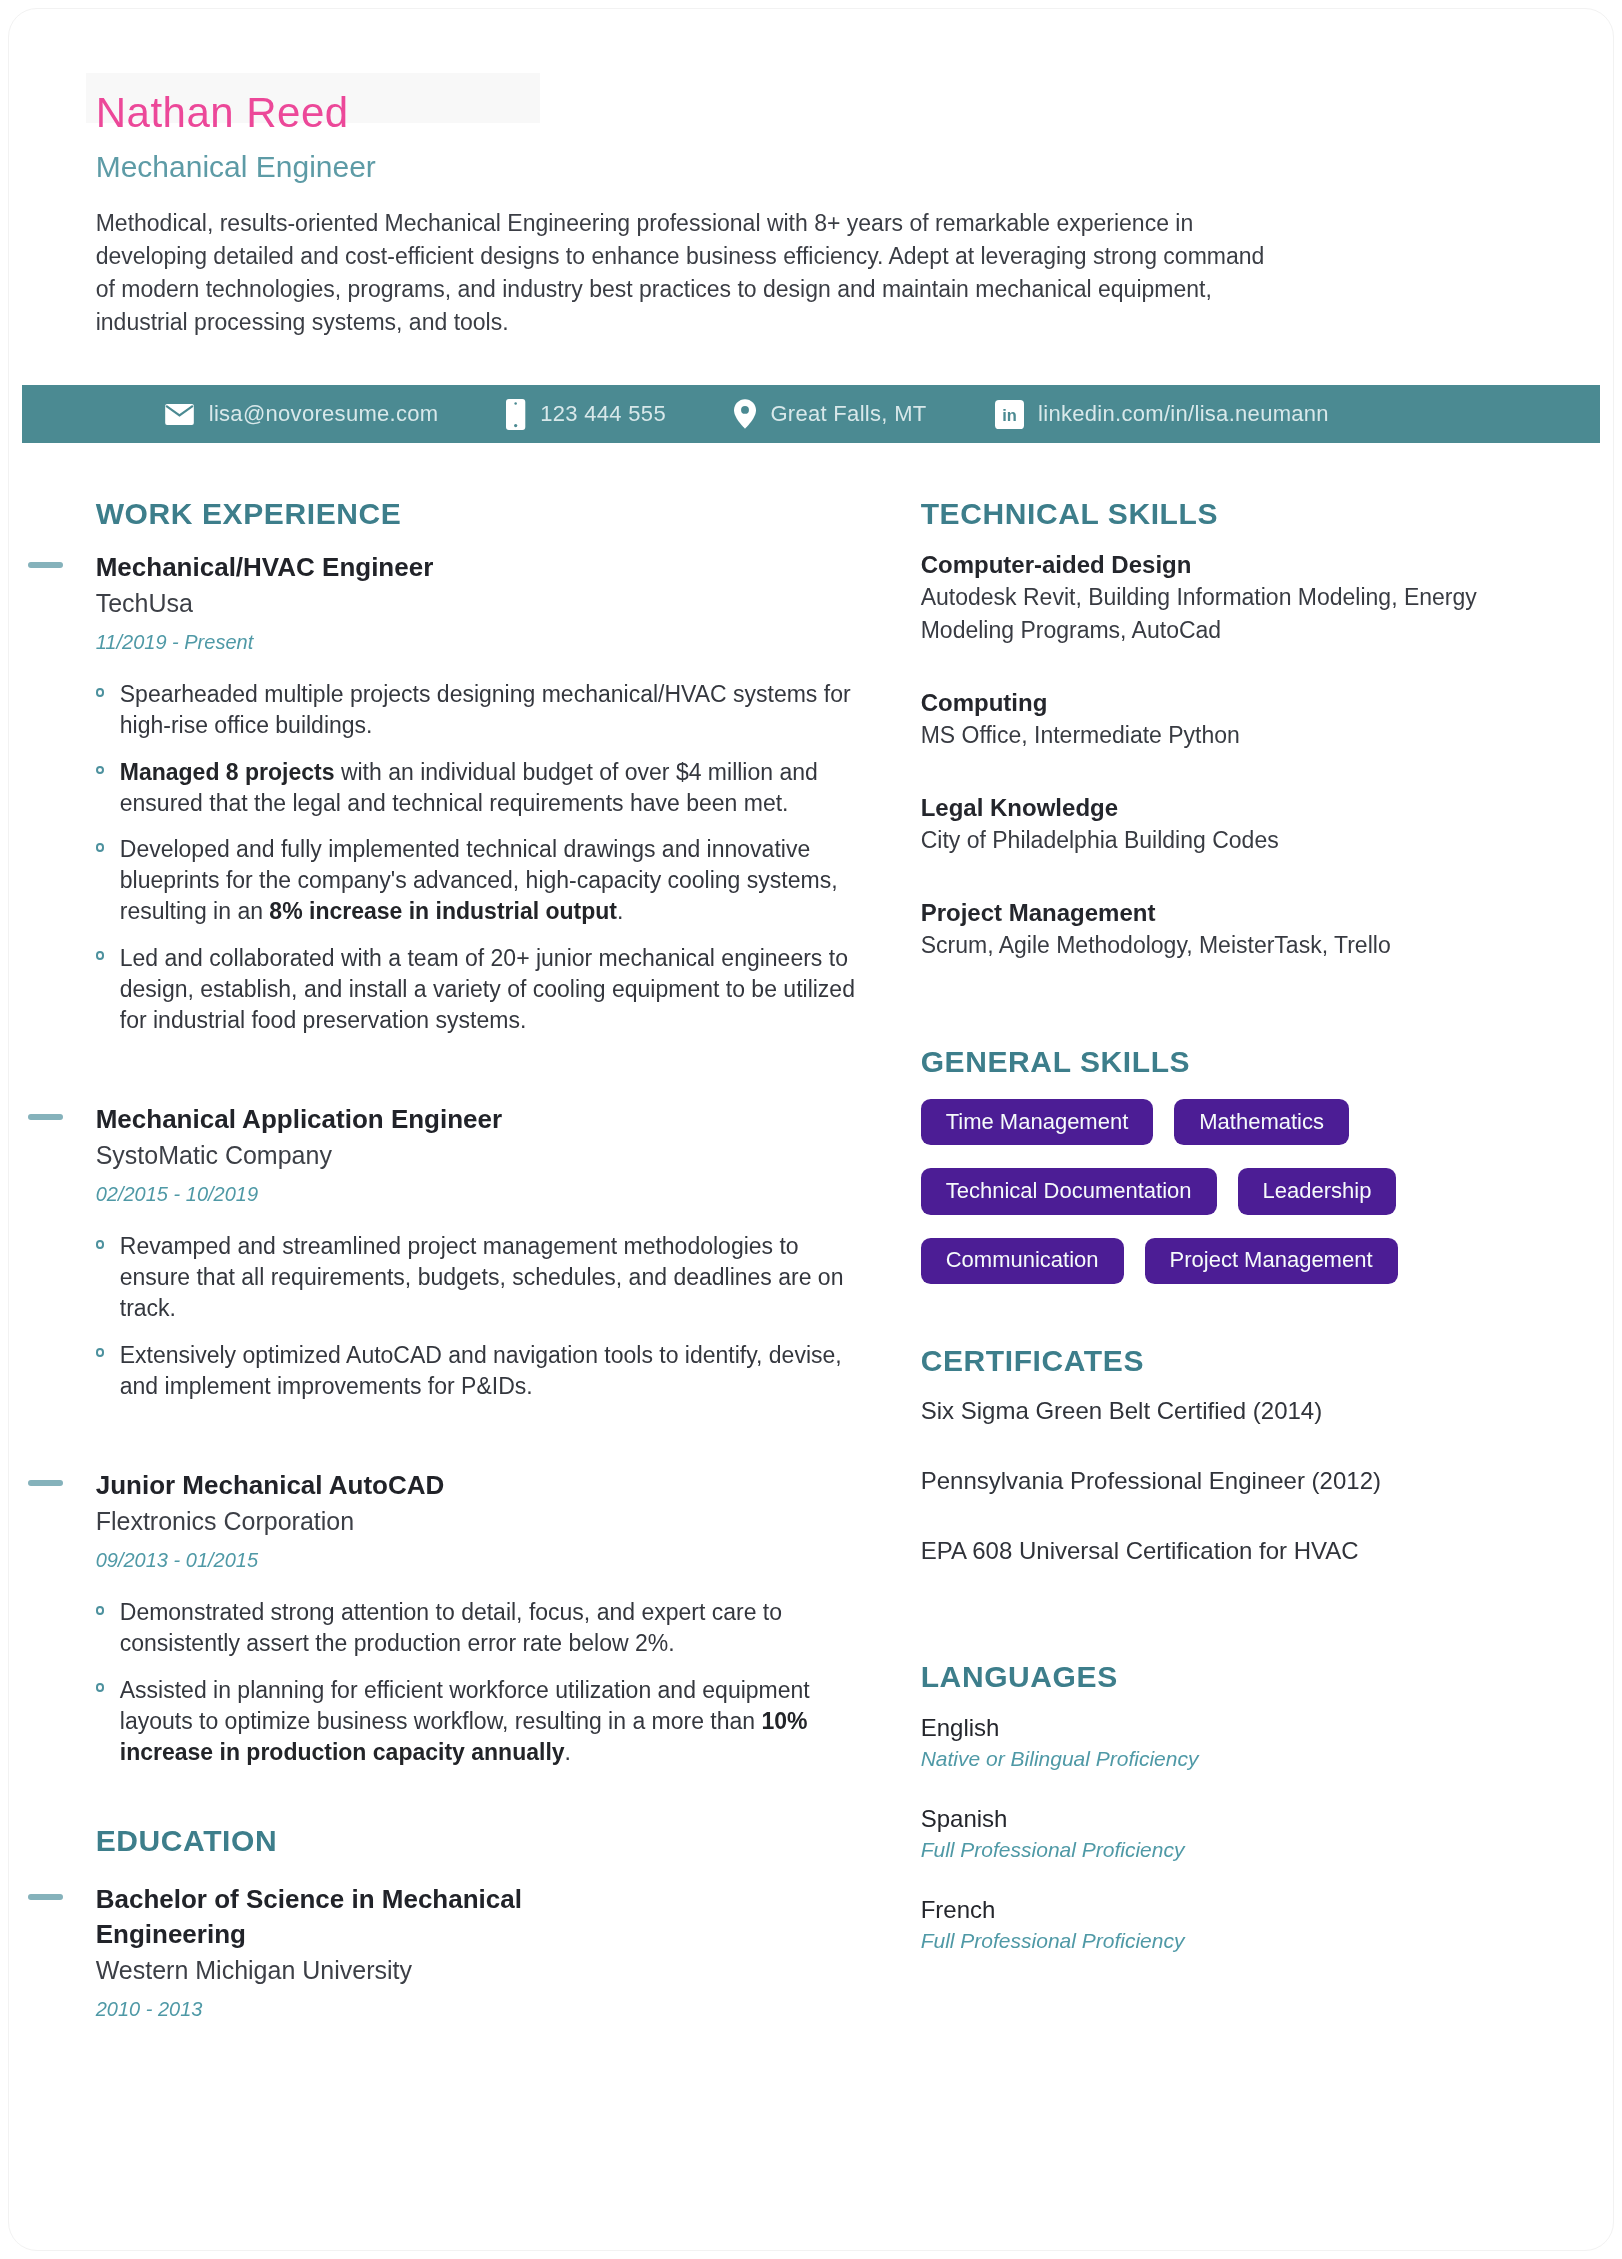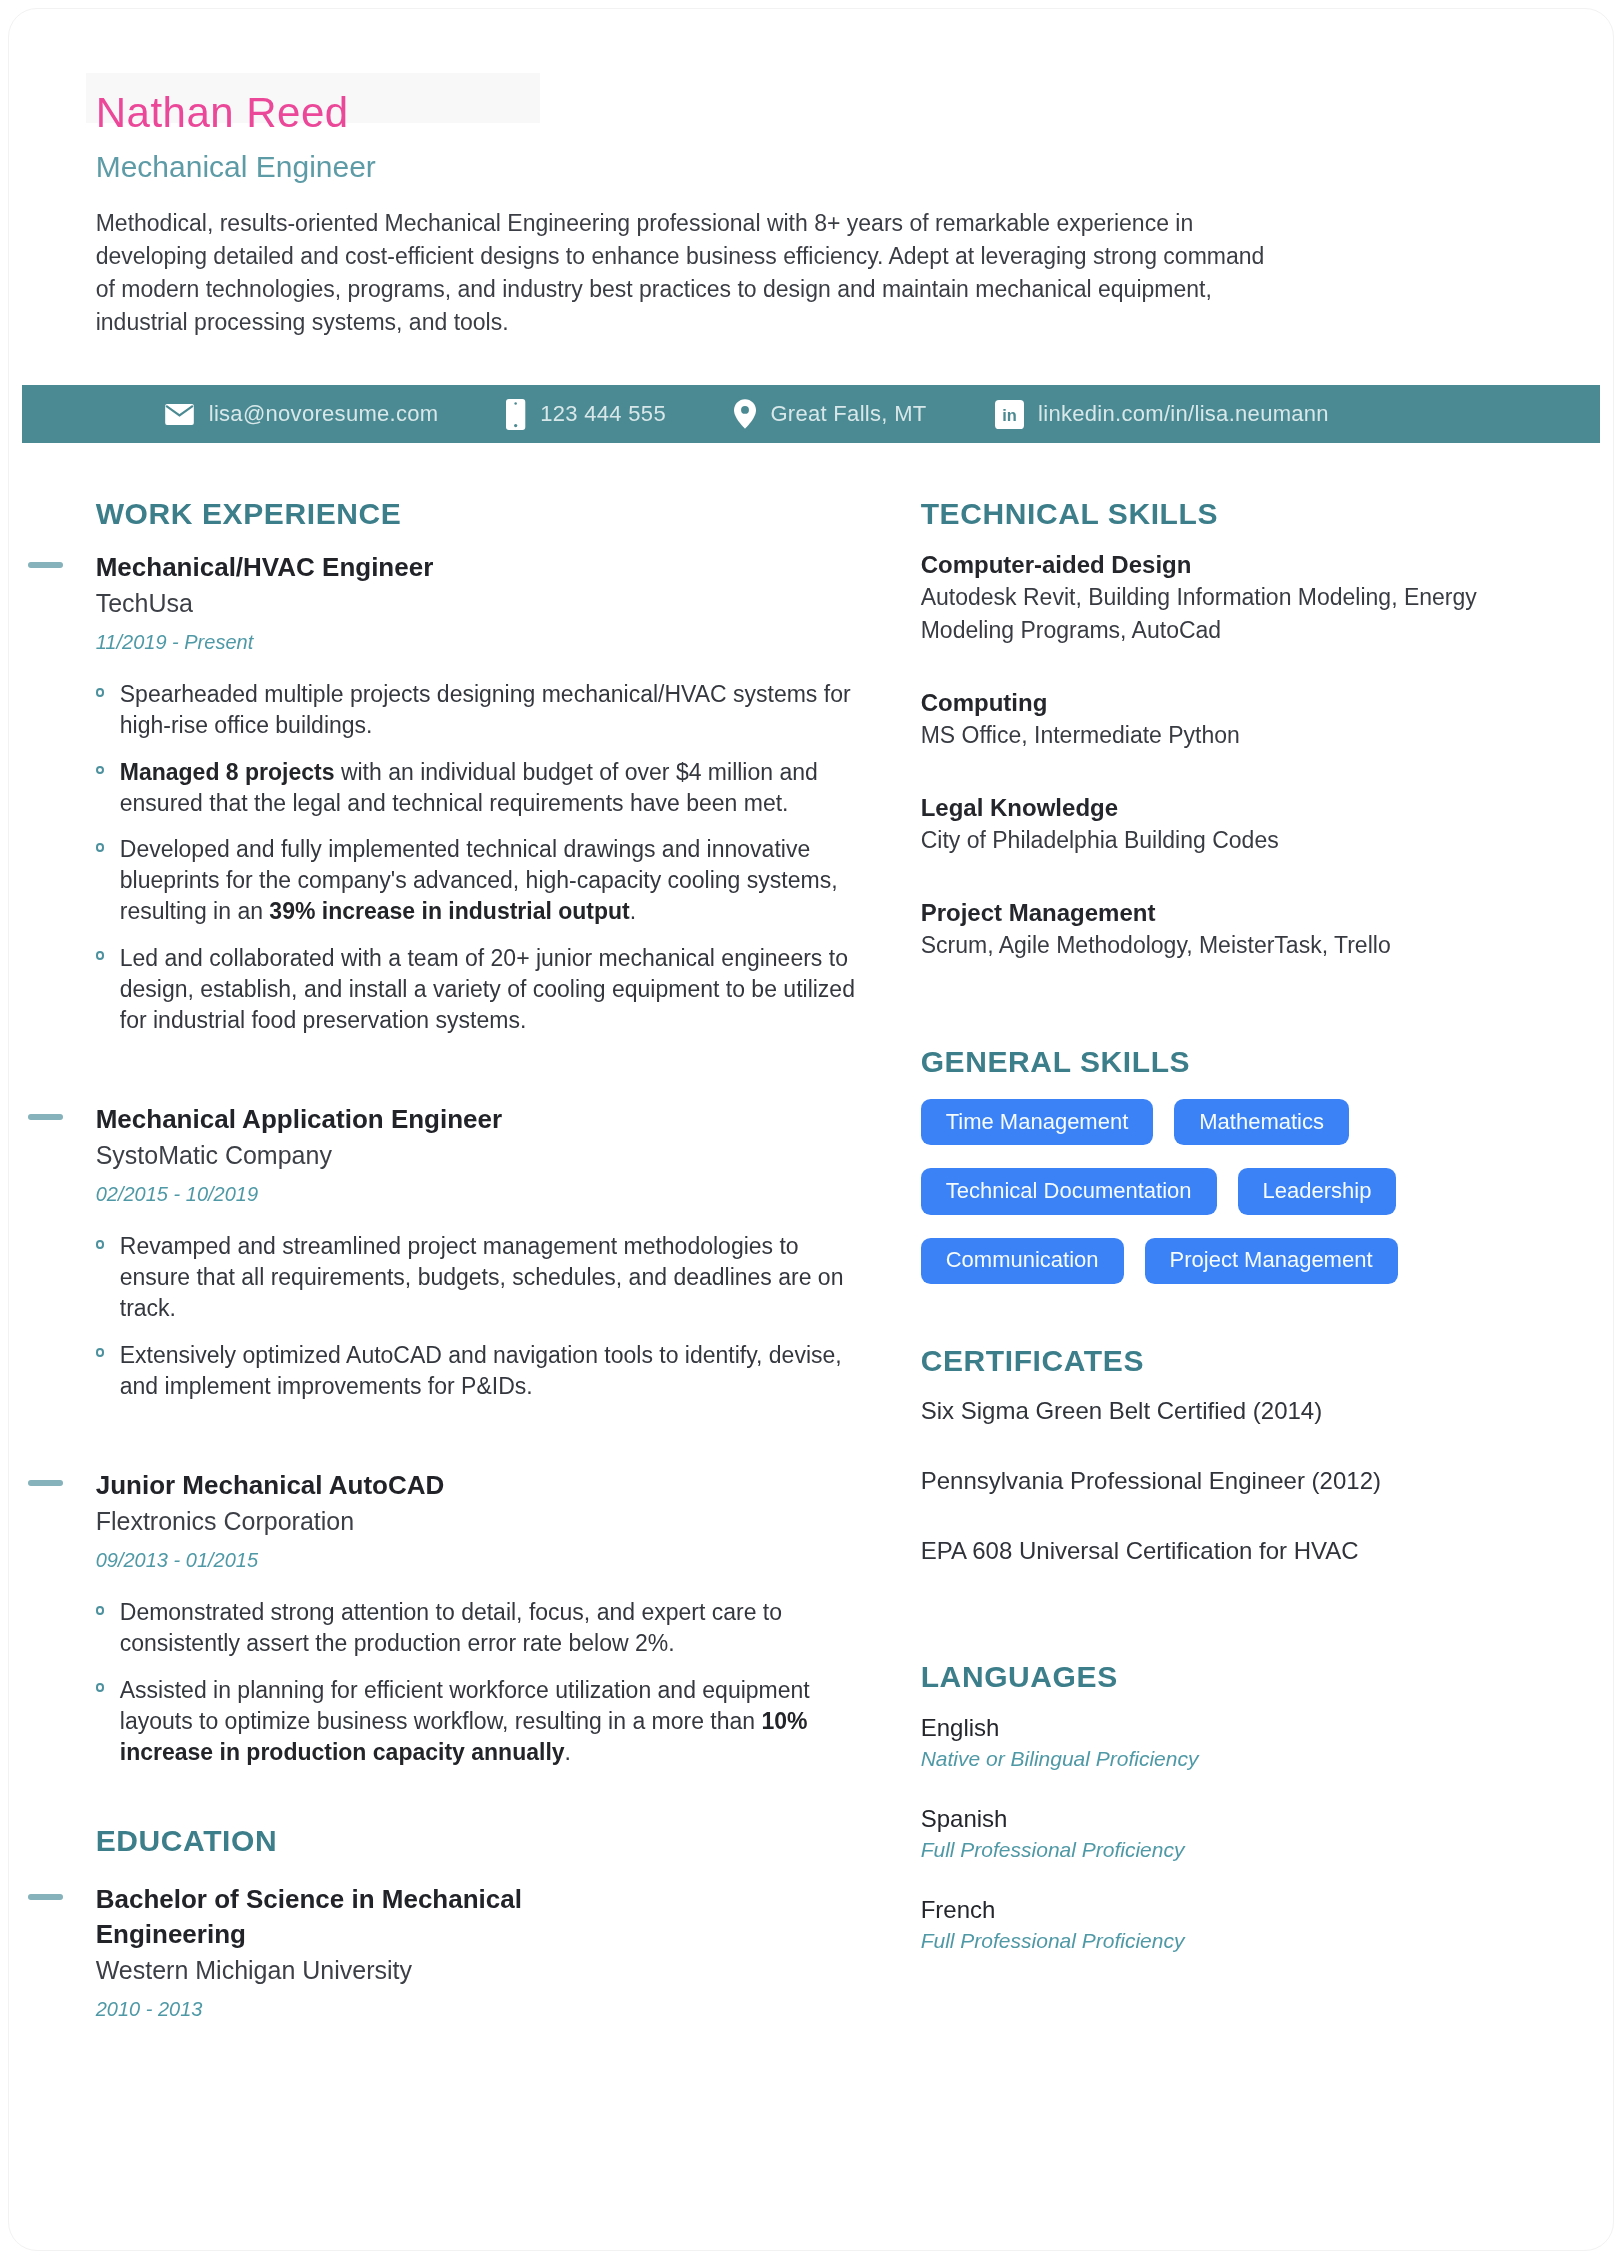--- a/index.html
+++ b/index.html
@@ -46,21 +46,21 @@
   #education .job { margin-top:23px; margin-bottom:0; }
   .degree { max-width:560px; }
 
   
   .rsec h2 { margin-bottom:15.4px; }
   .group { margin-bottom:39px; }
   .group-title { font-size:24px; font-weight:700; color:#24262c; line-height:33px; }
   .group-items { font-size:23px; color:#383b42; line-height:33px; }
   #general { margin-top:81px; }
   .tags { margin-top:19.3px; display:flex; flex-wrap:wrap; gap:23px 21px; max-width:637px; }
-  .tag { background:#3b82f6; color:#f6fbfb; font-size:22px; line-height:25px; padding:9.7px 25px 11.6px; border-radius:9.7px; white-space:nowrap; }
+  .tag { background:#4c1d95; color:#f6fbfb; font-size:22px; line-height:25px; padding:9.7px 25px 11.6px; border-radius:9.7px; white-space:nowrap; }
   #certificates { margin-top:58px; }
   .cert { font-size:24px; line-height:33px; color:#30333a; margin-bottom:37px; }
   #languages { margin-top:91px; }
   .lang { margin-bottom:29px; }
   .lang-name { font-size:24px; color:#24262c; line-height:33px; }
   .lang-level { font-size:21px; font-style:italic; color:#4f99a6; line-height:29px; }
 </style>
 </head>
 <body>
 
@@ -123,21 +123,21 @@
                 <li class="bullet">
                   <span class="ring"></span>
                   <p><span>Spearheaded multiple projects designing mechanical/HVAC systems for high-rise office buildings.</span></p>
                 </li>
                 <li class="bullet">
                   <span class="ring"></span>
                   <p><span class="b">Managed 8 projects</span><span> with an individual budget of over $4 million and ensured that the legal and technical requirements have been met.</span></p>
                 </li>
                 <li class="bullet">
                   <span class="ring"></span>
-                  <p><span>Developed and fully implemented technical drawings and innovative blueprints for the company's advanced, high-capacity cooling systems, resulting in an </span><span class="b">39% increase in industrial output</span><span>.</span></p>
+                  <p><span>Developed and fully implemented technical drawings and innovative blueprints for the company's advanced, high-capacity cooling systems, resulting in an </span><span class="b">8% increase in industrial output</span><span>.</span></p>
                 </li>
                 <li class="bullet">
                   <span class="ring"></span>
                   <p><span>Led and collaborated with a team of 20+ junior mechanical engineers to design, establish, and install a variety of cooling equipment to be utilized for industrial food preservation systems.</span></p>
                 </li>
               </ul>
             </div>
             <div class="job">
               <span class="job-dash"></span>
               <div class="job-title">Mechanical Application Engineer</div>

